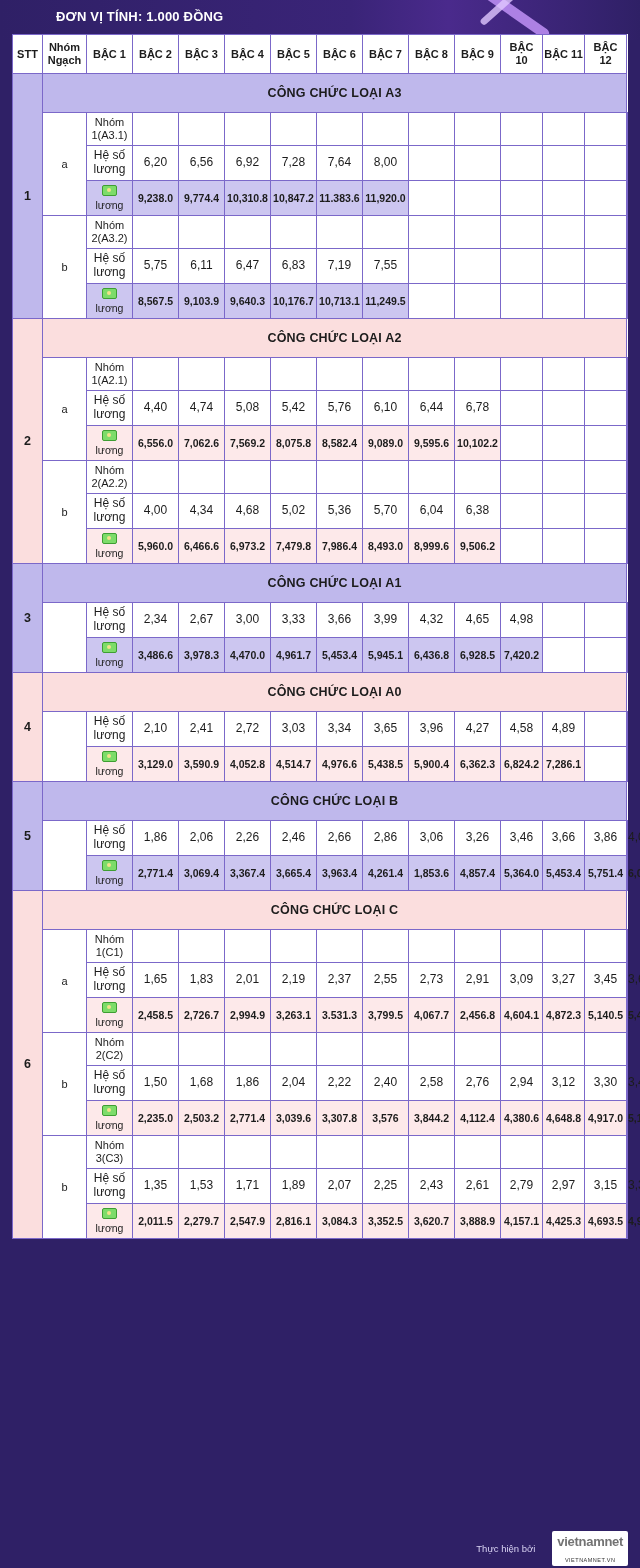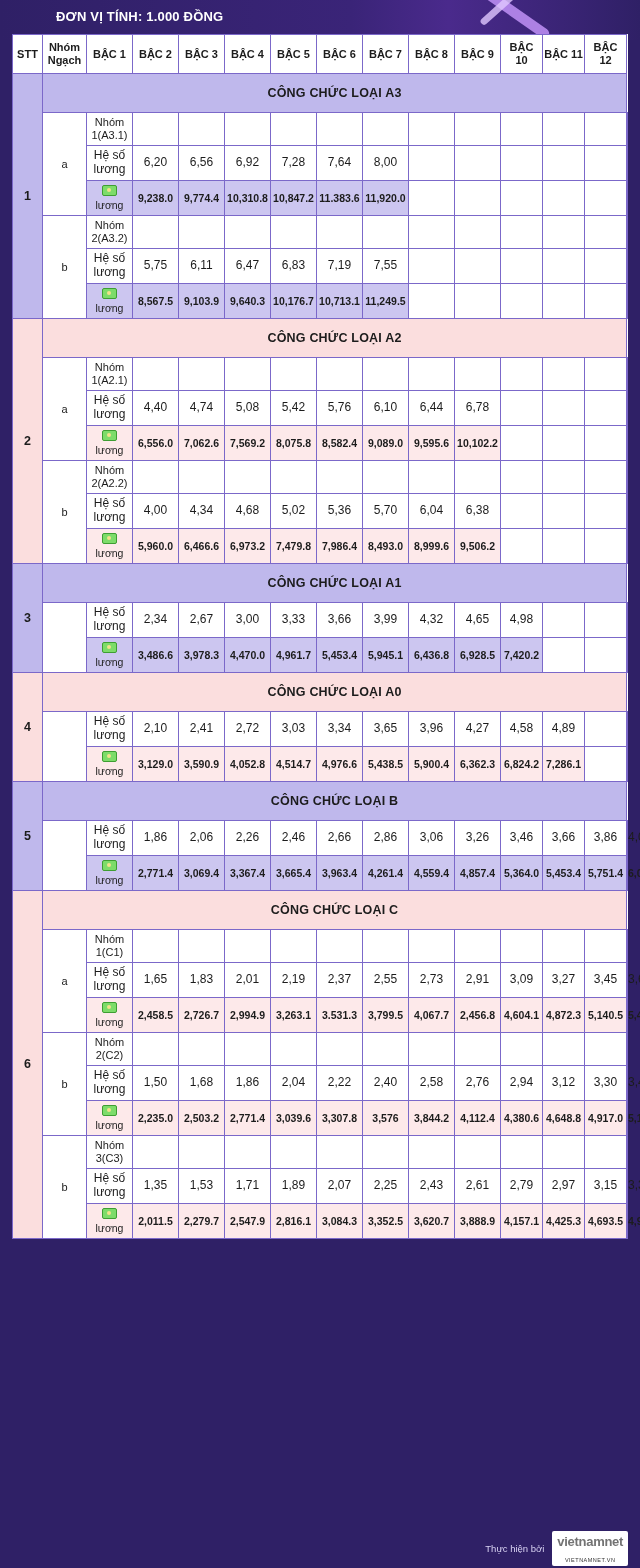--- a/index.html
+++ b/index.html
@@ -83,21 +83,21 @@
   }
   .money-ico:after{
     content:"";position:absolute;left:4px;top:2px;width:4px;height:4px;
     border-radius:50%;background:#f3e18a;
   }
   .footer{
     position:absolute;left:0;bottom:0;width:640px;height:40px;
     background:#2f2066;display:flex;align-items:center;justify-content:flex-end;
     padding-right:12px;box-sizing:border-box;z-index:4;
   }
-  .footer .credit{color:#d8d2f2;font-size:9.5px;margin-right:8px;}
+  .footer .credit{color:#d8d2f2;font-size:9.5px;margin-right:17px;}
   .logo{
     background:#ffffff;border-radius:2px;padding:2px 5px 1px 5px;text-align:center;
     line-height:1;
   }
   .logo .l1{color:#737373;font-size:13px;font-weight:bold;letter-spacing:-.3px;}
   .logo .l2{color:#333;font-size:5.5px;letter-spacing:.5px;}
 </style>
 </head>
 <body>
 
@@ -428,21 +428,21 @@
           <td>4,06</td>
         </tr>
         <tr class="mc">
           <td class="label-cell lbl fill-violet"><span class="money-ico"></span><br><span>lương</span></td>
           <td class="fill-violet">2,771.4</td>
           <td class="fill-violet">3,069.4</td>
           <td class="fill-violet">3,367.4</td>
           <td class="fill-violet">3,665.4</td>
           <td class="fill-violet">3,963.4</td>
           <td class="fill-violet">4,261.4</td>
-          <td class="fill-violet">4,559.4</td>
+          <td class="fill-violet">1,853.6</td>
           <td class="fill-violet">4,857.4</td>
           <td class="fill-violet">5,364.0</td>
           <td class="fill-violet">5,453.4</td>
           <td class="fill-violet">5,751.4</td>
           <td class="fill-violet">6,049.4</td>
         </tr>
         <tr class="cat-row pink">
           <td class="num" rowspan="10">6</td>
           <td colspan="13">CÔNG CHỨC LOẠI C</td>
         </tr>

